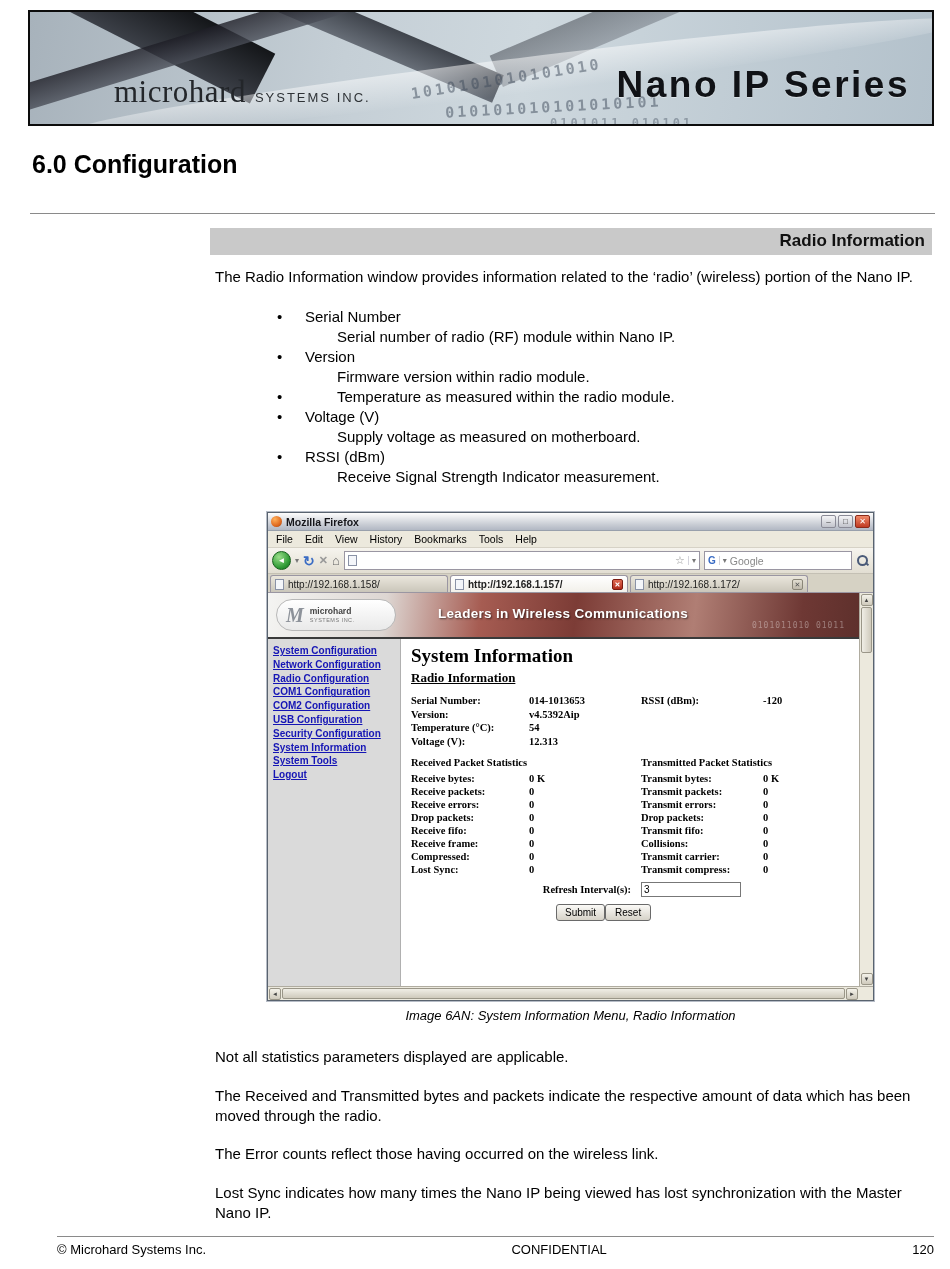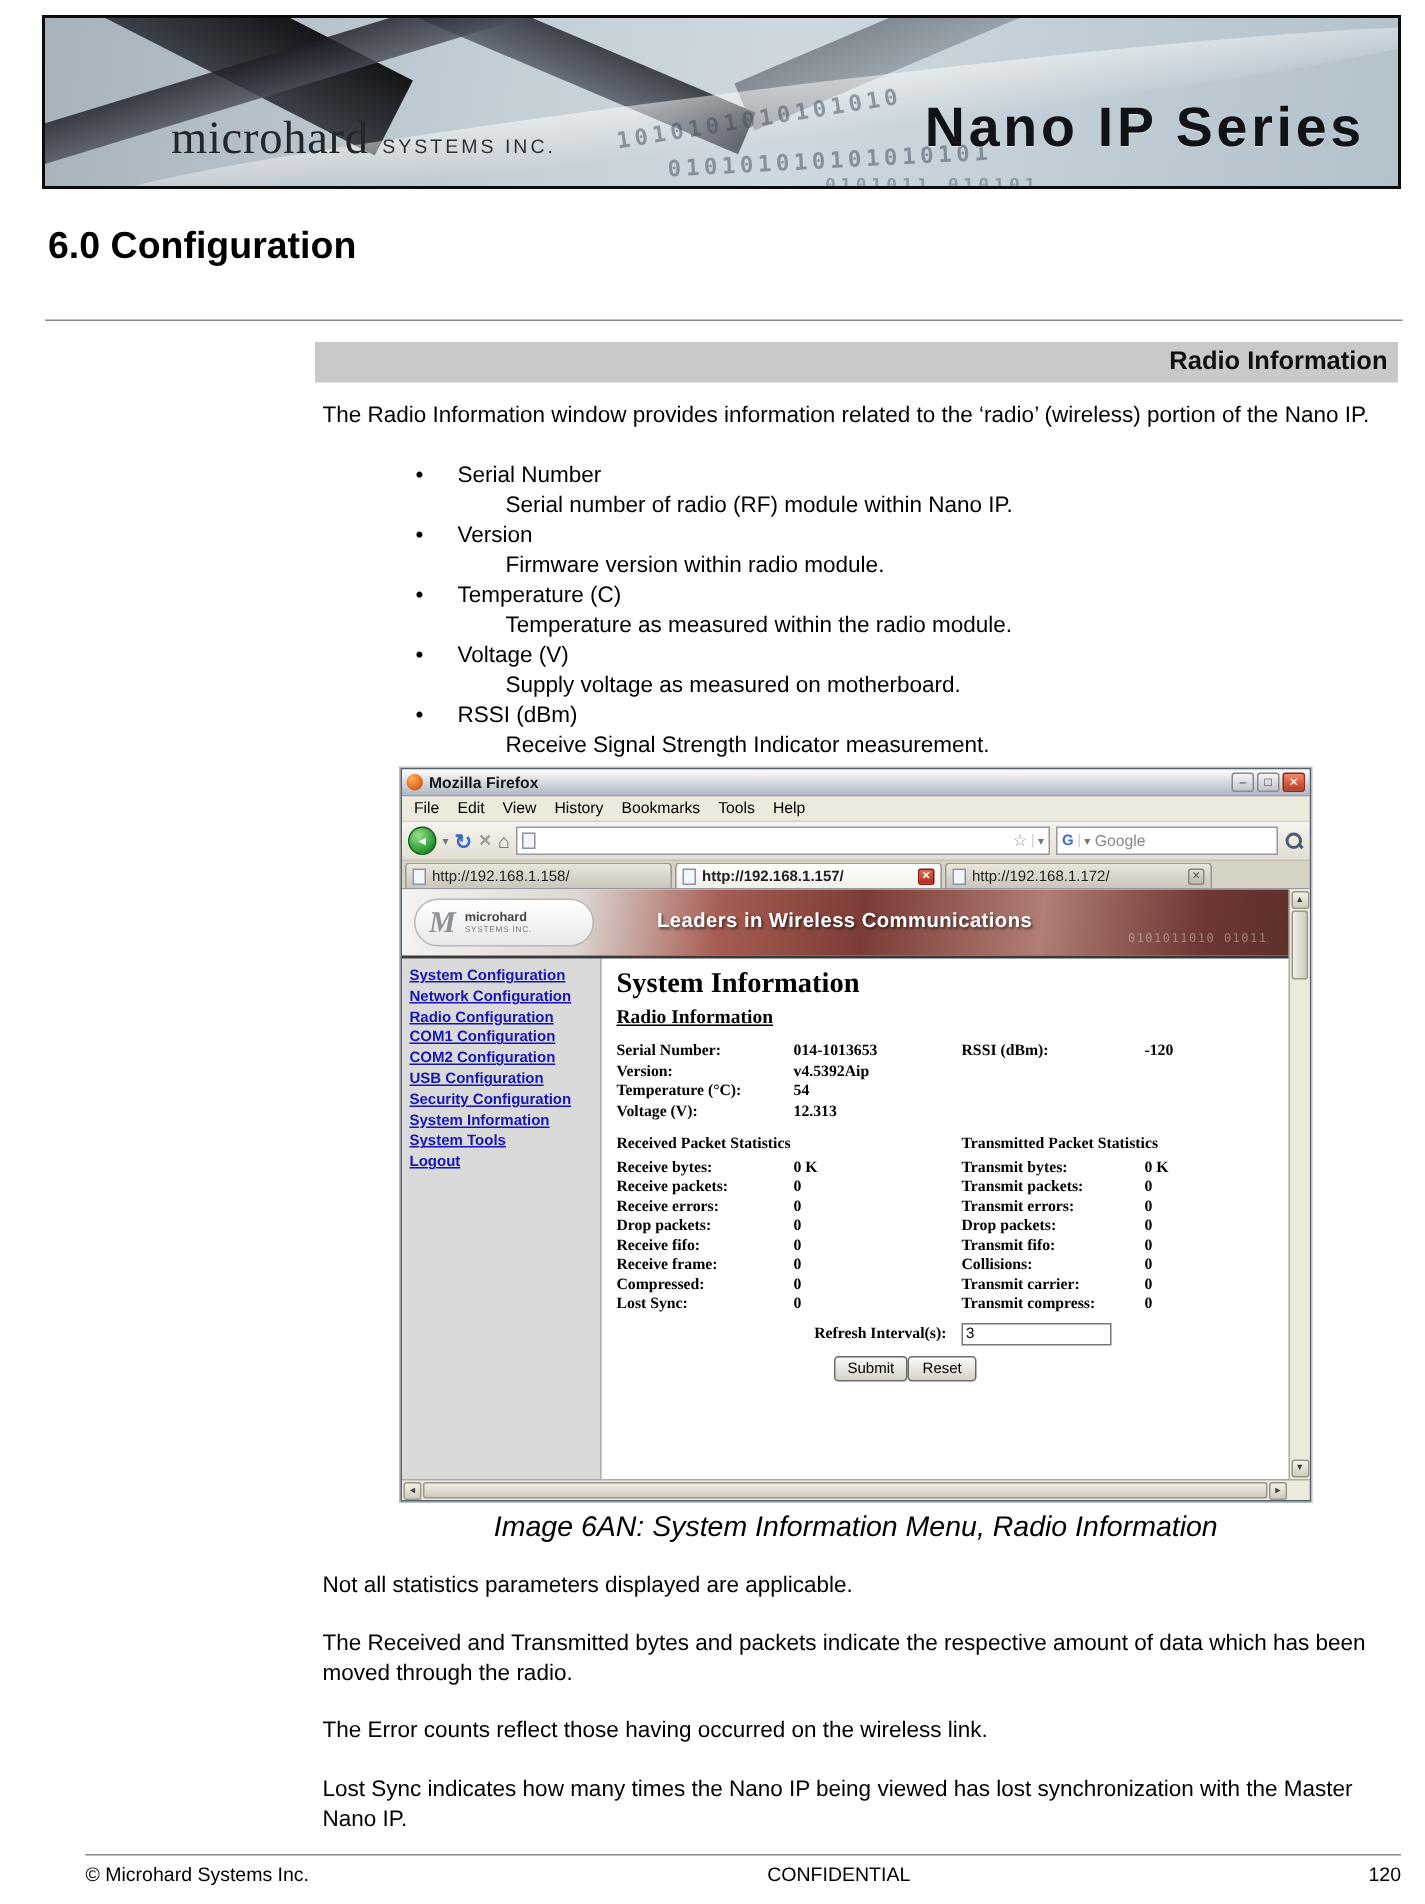--- a/index.html
+++ b/index.html
@@ -34,21 +34,21 @@
   .rule { position:absolute; top:213px; left:30px; width:905px; border-top:1px solid #8a8a8a; }
   .section-bar { position:absolute; top:228px; left:210px; width:722px; height:27px; background:#c9c9c9;
                  font-size:17px; font-weight:bold; text-align:right; padding:3px 7px 0 0; color:#101010; }
   .intro { position:absolute; top:267px; left:215px; width:718px; font-size:15px; line-height:20px; }
   .bullets { position:absolute; top:307px; left:277px; width:640px; }
   .bullet-item { display:flex; }
   .dot { width:28px; font-size:15px; line-height:20px; }
   .term { font-size:15px; line-height:20px; }
   .desc { font-size:15px; line-height:20px; margin-left:32px; }
   .caption { position:absolute; top:1008px; left:267px; width:607px; text-align:center;
-             font-size:19px; font-style:italic; }
+             font-size:13px; font-style:italic; }
   .para { position:absolute; left:215px; width:718px; font-size:15px; line-height:19.5px; }
   .p1 { top:1047px; } .p2 { top:1086px; } .p3 { top:1144px; } .p4 { top:1183px; }
   .foot-rule { position:absolute; top:1236px; left:57px; width:877px; border-top:1px solid #8a8a8a; }
   .footer { position:absolute; top:1242px; left:57px; width:877px; display:flex;
             justify-content:space-between; font-size:13px; }
 
   
   .bw { position:absolute; top:512px; left:267px; width:607px; height:489px;
         border:1px solid #59636f; background:#e8e4d8; display:flex; flex-direction:column;
         box-shadow:0 0 0 1px #b6bcc6; }
@@ -195,21 +195,20 @@
     <div class="bullet-item">
       <span class="dot">•</span>
       <div>
           <div class="term">Version</div>
            <div class="desc">Firmware version within radio module.</div>
         </div>
     </div>
     <div class="bullet-item">
       <span class="dot">•</span>
       <div>
-          <div class="term">Temperature (C)</div>
            <div class="desc">Temperature as measured within the radio module.</div>
         </div>
     </div>
     <div class="bullet-item">
       <span class="dot">•</span>
       <div>
           <div class="term">Voltage (V)</div>
            <div class="desc">Supply voltage as measured on motherboard.</div>
         </div>
     </div>

